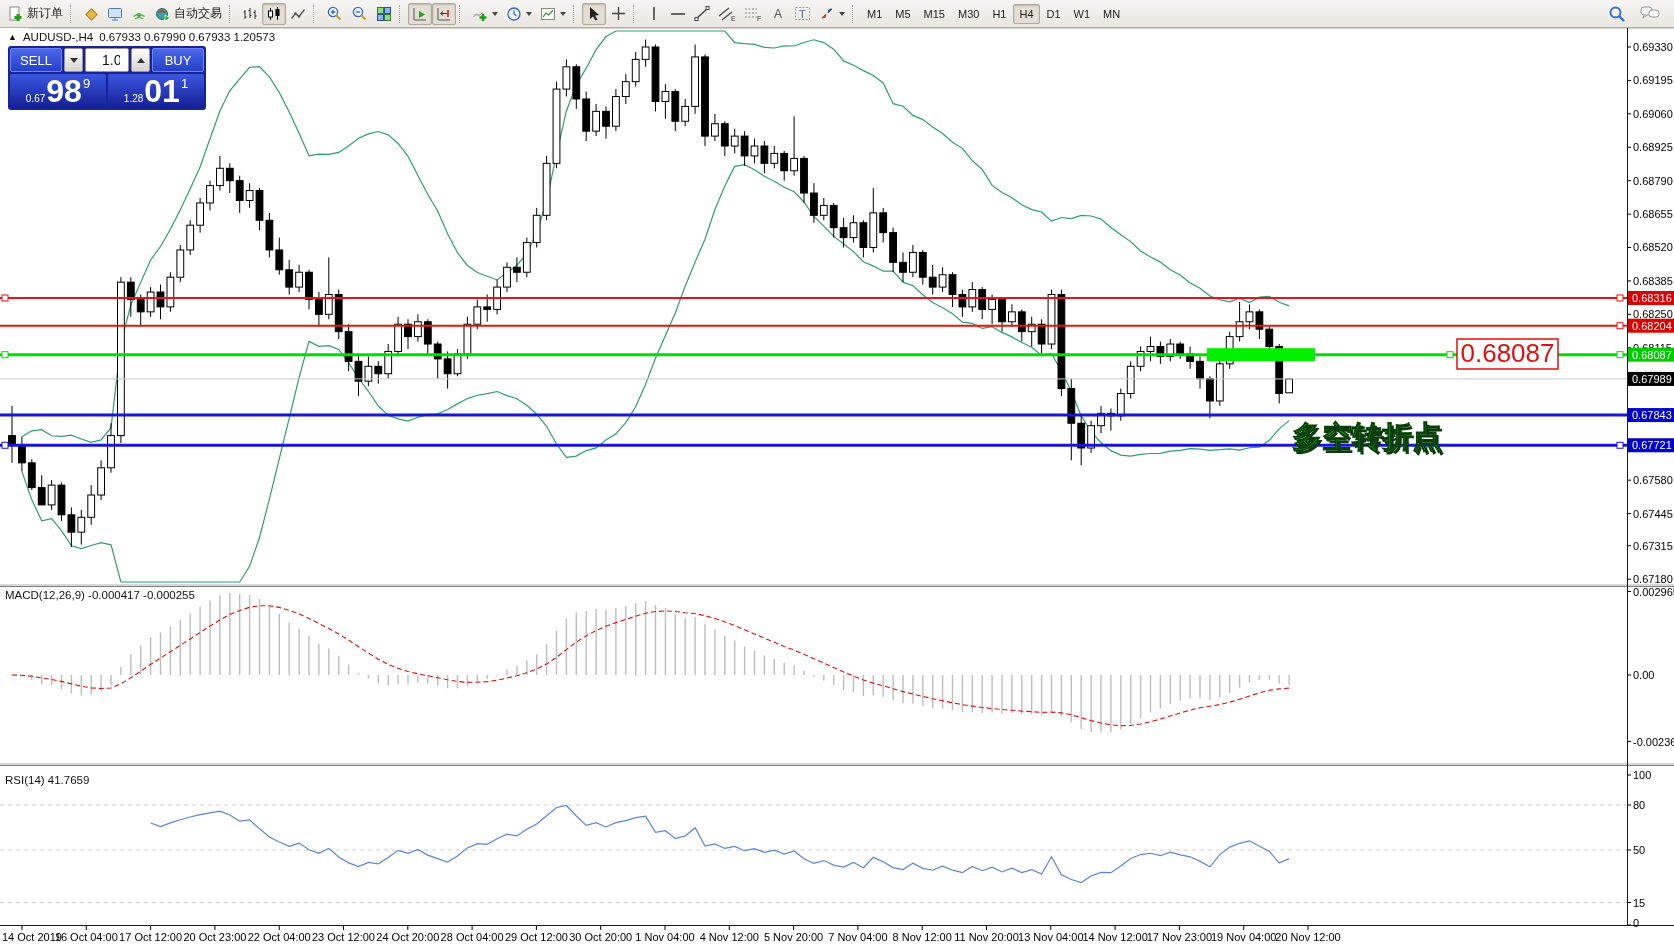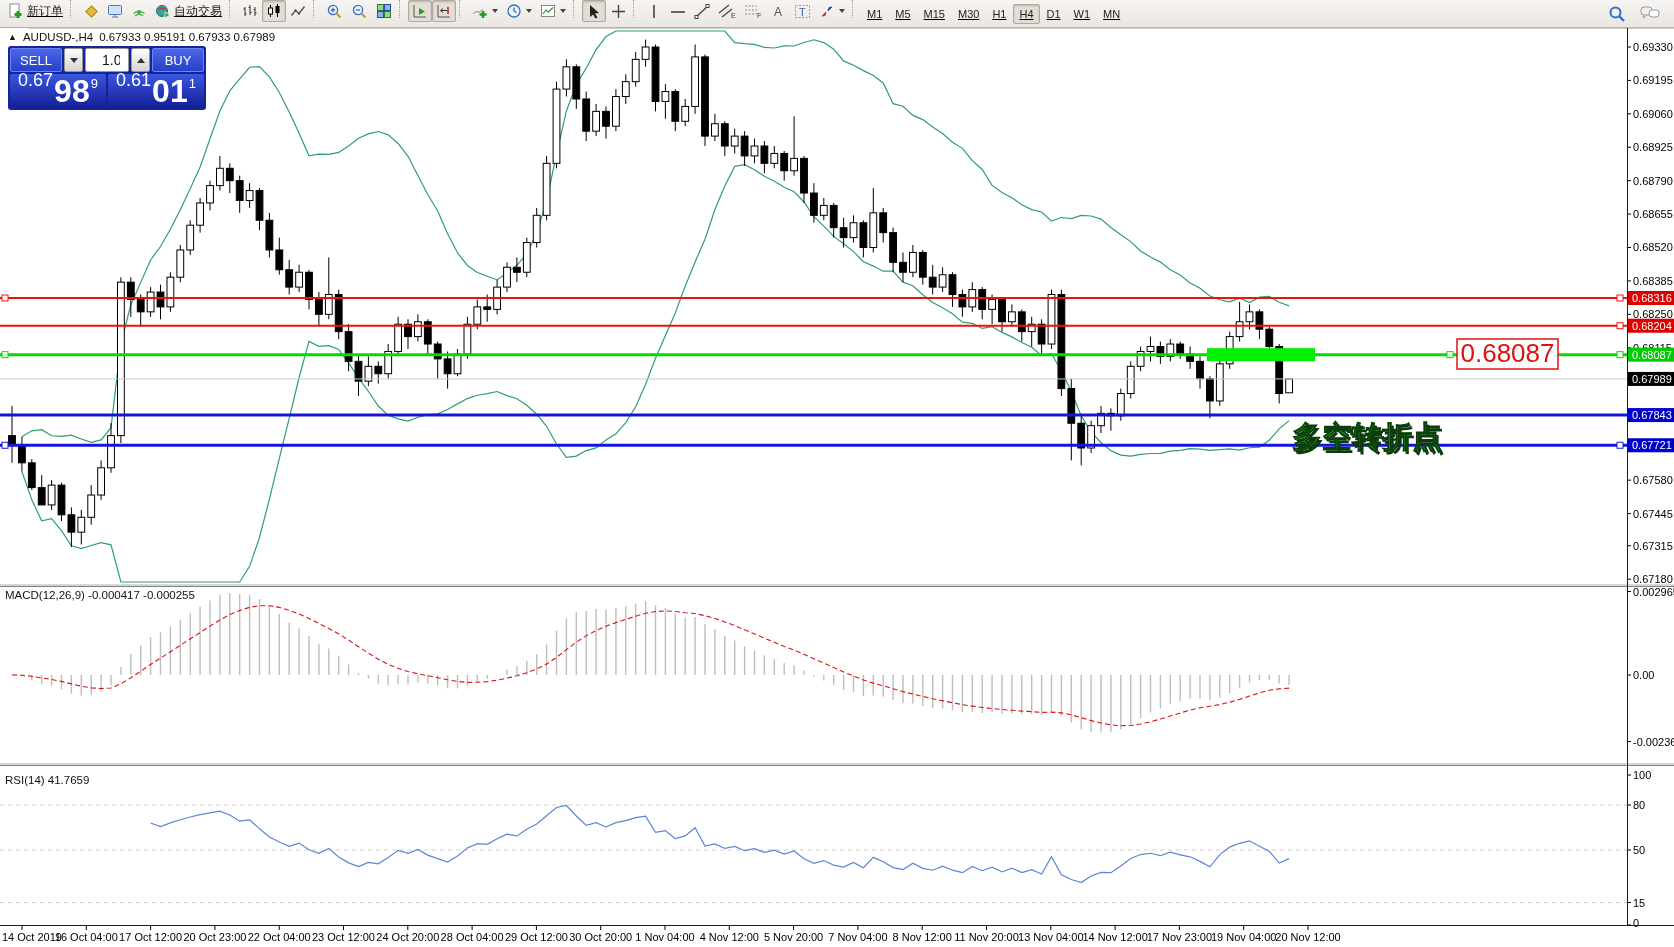--- a/index.html
+++ b/index.html
@@ -1,21 +1,21 @@
 <!DOCTYPE html>
 <html><head>
 <meta charset="utf-8">
 <style>
   html,body{margin:0;padding:0;width:1674px;height:947px;overflow:hidden;background:#fff;
     font-family:"Liberation Sans","DejaVu Sans",sans-serif;}
   #stage{position:relative;width:1674px;height:947px;}
   
   .toolbar{position:absolute;left:0;top:0;width:1674px;height:28px;box-sizing:border-box;
     background:linear-gradient(#f7f5f3,#eae6e1);border-bottom:1px solid #b5afa8;
-    display:flex;padding:0 4px;z-index:10;text-decoration:underline;}
+    display:flex;align-items:center;padding:0 4px;z-index:10;}
   .grip{width:3px;height:18px;border-left:1px dotted #a49c92;margin:0 5px 0 3px;}
   .tbtn{height:22px;min-width:24px;display:flex;align-items:center;justify-content:center;gap:3px;
     border:1px solid transparent;border-radius:2px;padding:0 3px;box-sizing:border-box;cursor:default;}
   .tbtn.pressed{background:#e4ded6;border-color:#b2a99d;box-shadow:inset 0 1px 2px rgba(0,0,0,.18);}
   .tbtn .lbl{font-size:12px;color:#1c1c1c;white-space:nowrap;}
   .tbtn svg{display:block;}
   .caret{width:0;height:0;border-left:3.5px solid transparent;border-right:3.5px solid transparent;
     border-top:4px solid #444;margin-left:1px;}
   .tf{font-size:11px;color:#222;padding:0 5px;height:20px;}
   .tool-right{margin-left:auto;display:flex;align-items:center;gap:6px;padding-right:6px;}
@@ -34,21 +34,21 @@
     border-radius:2px;cursor:pointer;}
   .tp-spin{flex:0 0 17px;display:flex;align-items:center;justify-content:center;
     background:linear-gradient(#fdfdfd,#d8d5d0);border:1px solid #9a958e;border-radius:2px;cursor:pointer;}
   .tri-up{width:0;height:0;border-left:4px solid transparent;border-right:4px solid transparent;border-bottom:5px solid #333;}
   .tri-down{width:0;height:0;border-left:4px solid transparent;border-right:4px solid transparent;border-top:5px solid #333;}
   .tp-vol{flex:1;min-width:0;border:1px solid #9a958e;border-radius:2px;font-size:14px;color:#111;
     text-align:left;padding:0 8px 0 16px;font-family:"Liberation Sans",sans-serif;}
   .tp-row2{display:flex;gap:2px;height:34px;}
   .tp-price{flex:1;display:flex;align-items:center;justify-content:center;color:#fff;
     background:linear-gradient(#3a57e0,#141f96);border-radius:2px;line-height:1;}
-  .tp-price .sm{font-size:18px;align-self:flex-end;margin-bottom:19px;}
+  .tp-price .sm{font-size:10px;align-self:flex-end;margin-bottom:4px;}
   .tp-price .big{font-size:32px;font-weight:bold;margin:0 1px;}
   .tp-price .sup{font-size:13px;align-self:flex-start;margin-top:3px;}
 </style>
 </head>
 <body>
 
 <div id="stage">
 
   <svg id="chart-svg" width="1674" height="947">
       <defs>
@@ -794,21 +794,21 @@
             <path d="M4 10l-1 3 4-3" fill="#f2f2f2" stroke="#999"></path>
             <rect x="9" y="5" width="10" height="7" rx="3" fill="#fff" stroke="#999"></rect>
           </svg>
       </div>
     </div>
   </div>
 
   <div class="symbol-line">
     <span class="sym-tri">▲</span>
     <span>AUDUSD-,H4</span>
-    <span>0.67933 0.95191 0.67933 0.67989</span>
+    <span>0.67933 0.67990 0.67933 1.20573</span>
   </div>
 
   <div class="trade-panel">
     <div class="tp-row1">
       <div class="tp-btn">SELL</div>
       <div class="tp-spin">
           <span class="tri-down"></span>
         </div>
       <input class="tp-vol" readonly="" value="1.00" style="">
       <div class="tp-spin">
@@ -816,21 +816,21 @@
         </div>
       <div class="tp-btn">BUY</div>
     </div>
     <div class="tp-row2">
       <div class="tp-price">
         <span class="sm">0.67</span>
         <span class="big">98</span>
         <span class="sup">9</span>
       </div>
       <div class="tp-price">
-        <span class="sm">0.61</span>
+        <span class="sm">1.28</span>
         <span class="big">01</span>
         <span class="sup">1</span>
       </div>
     </div>
   </div>
 
   <div class="ind-label" style="left:5px;top:589px;">MACD(12,26,9) -0.000417 -0.000255</div>
   <div class="ind-label" style="left:5px;top:774px;">RSI(14) 41.7659</div>
 
 </div>

